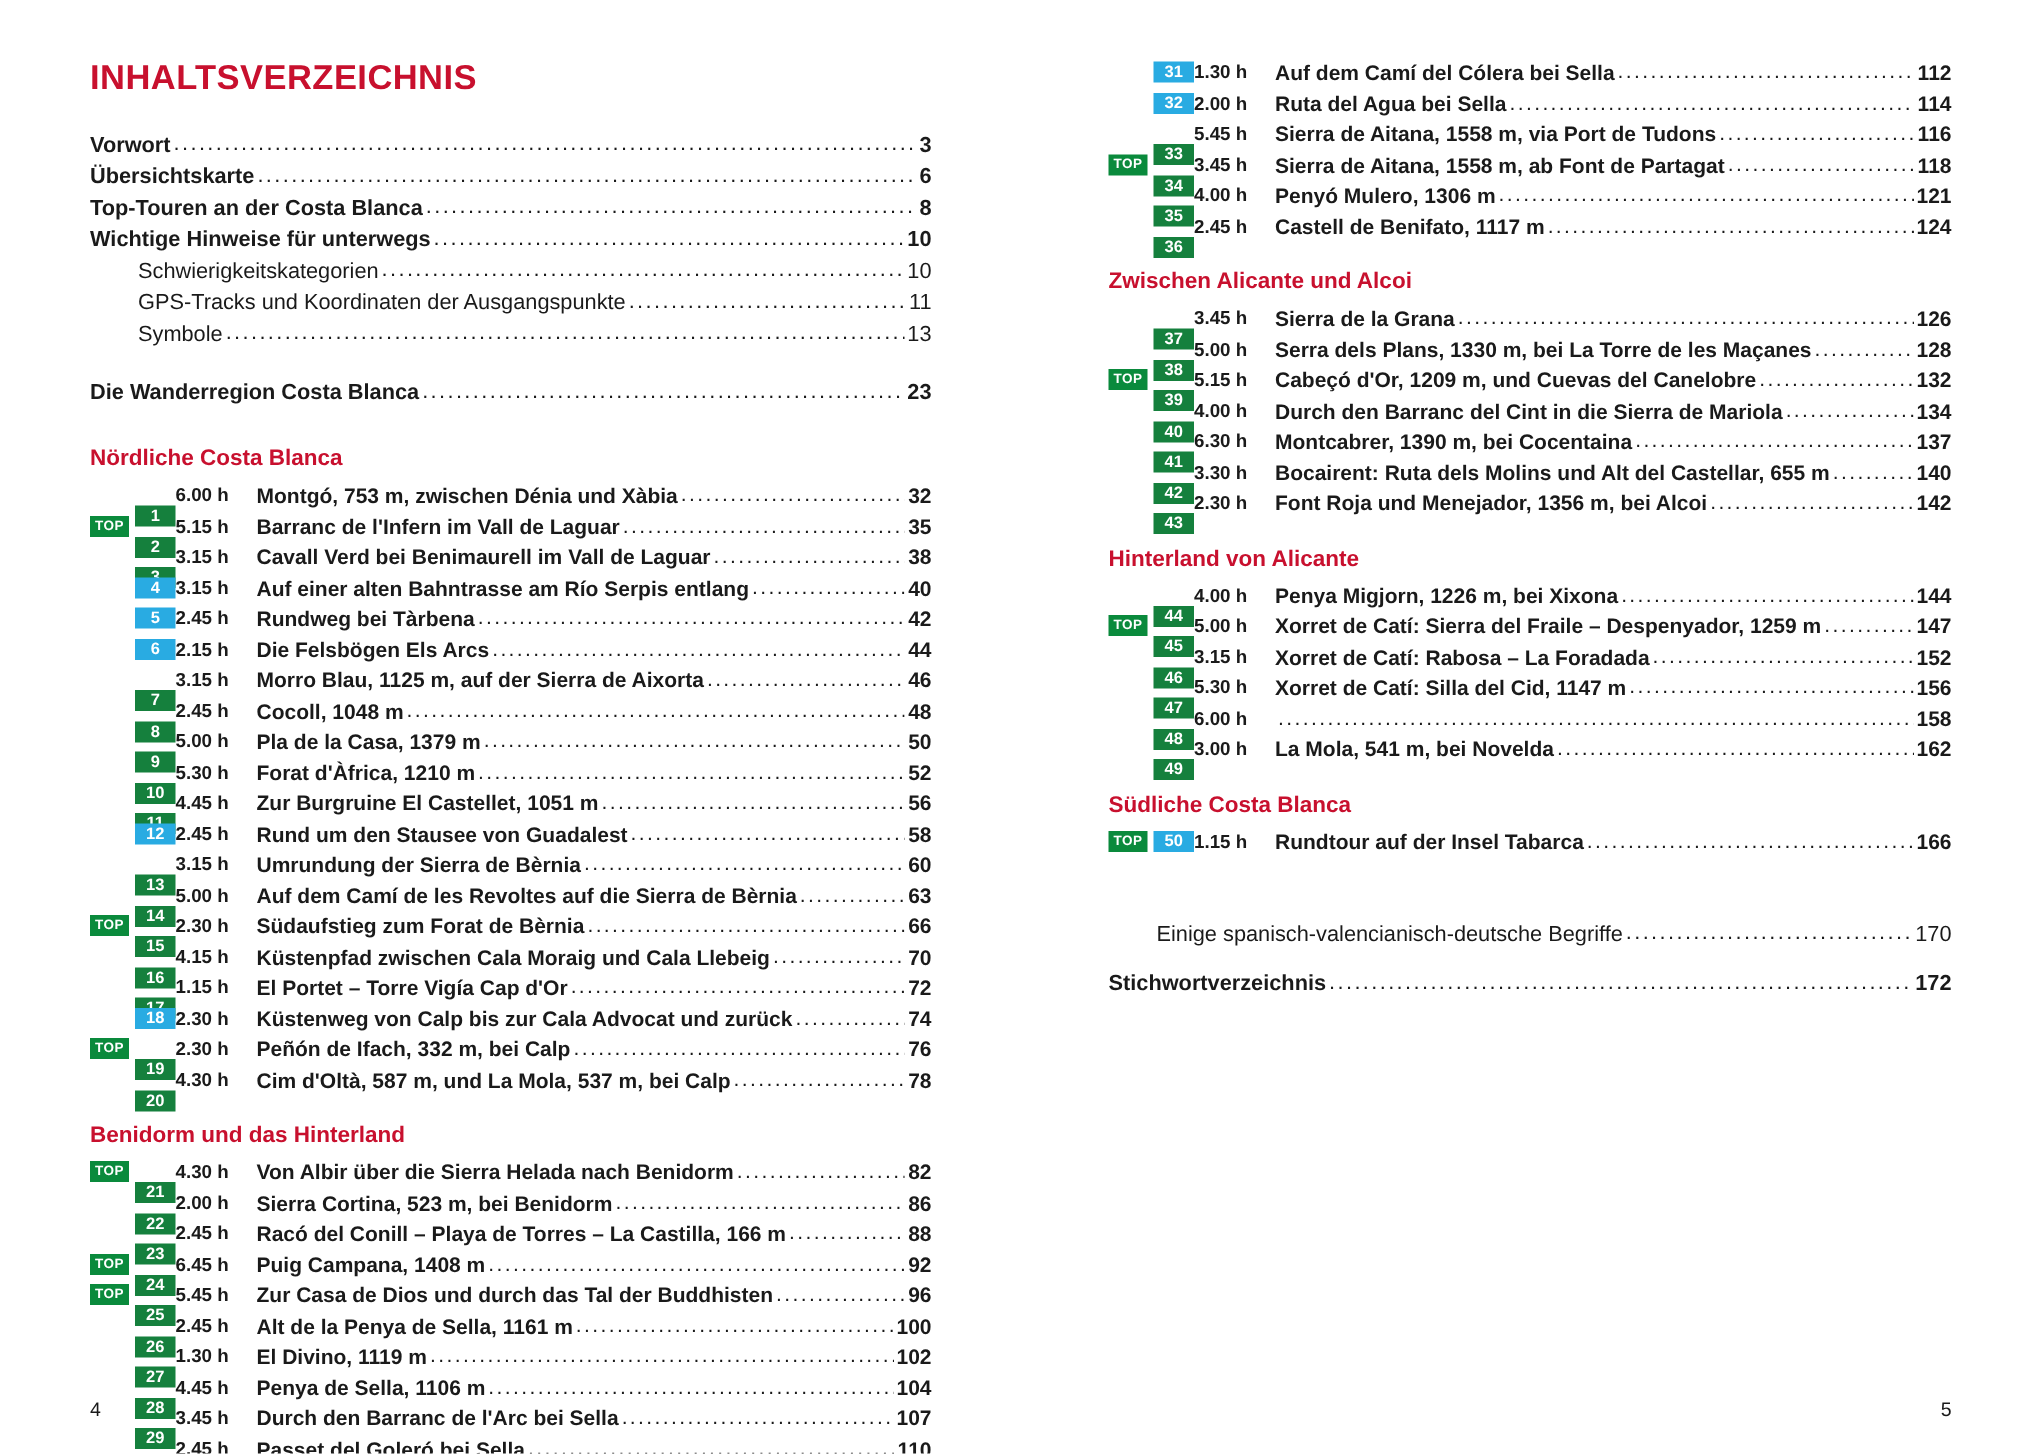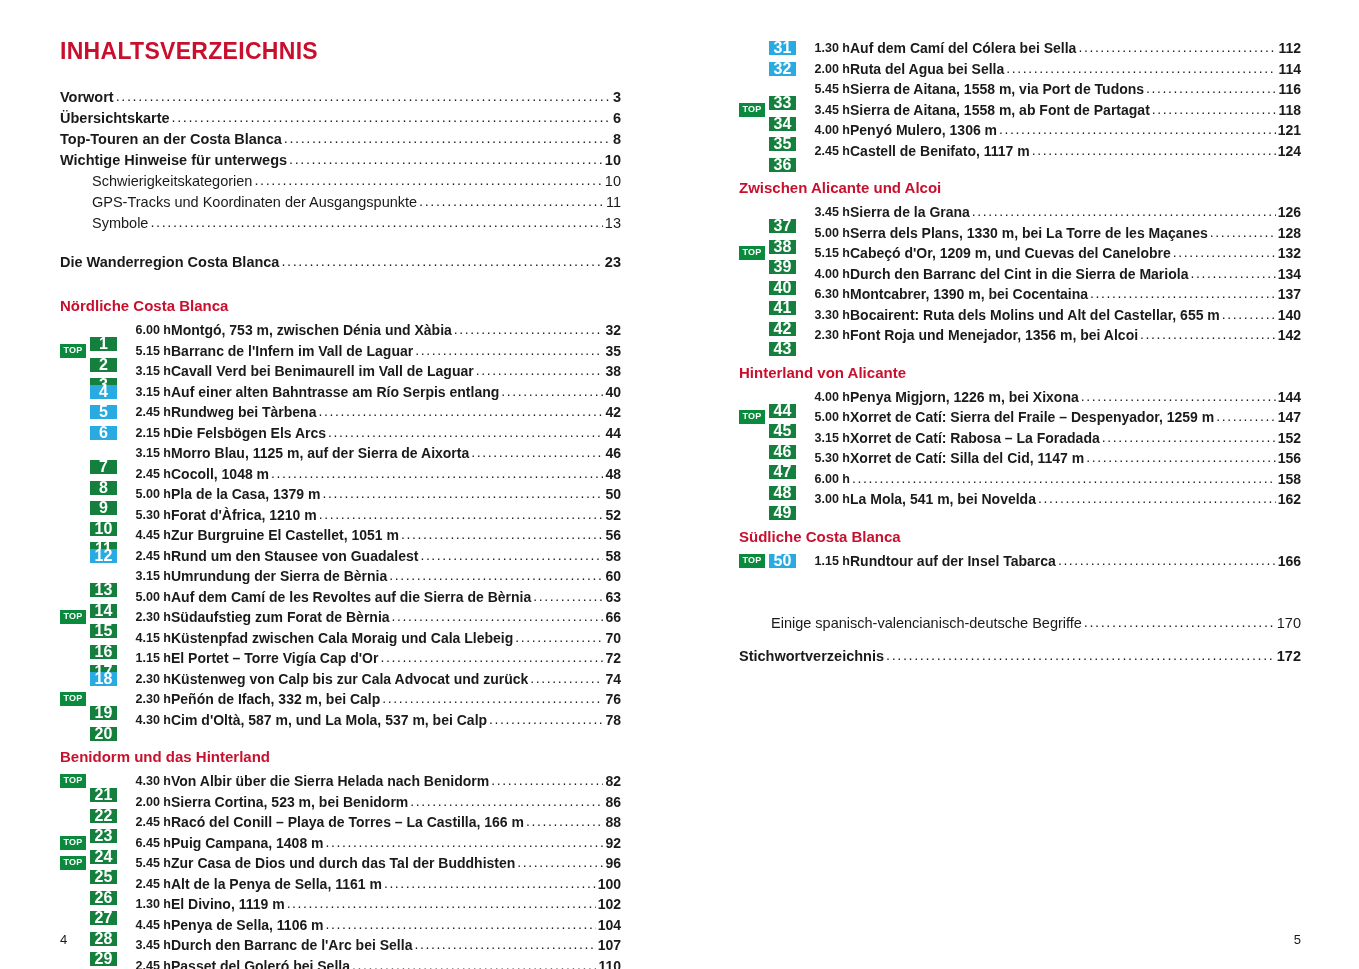--- a/index.html
+++ b/index.html
@@ -101,30 +101,30 @@
     flex: 0 0 auto;
     width: 30px;
   }
   .num {
     flex: 0 0 auto;
     min-width: 25px;
     height: 14px;
     line-height: 14px;
     text-align: center;
     color: #ffffff;
-    font-size: 16px;
+    font-size: 11px;
     font-weight: bold;
     padding: 0 1px;
   }
   .num.red { background: #15803d; margin-top: 28px; }
   .num.blue { background: #29abe2; }
   .time {
     flex: 0 0 auto;
     width: 54px;
-    text-align: right;
+    text-align: left;
     font-size: 12.5px;
     font-weight: bold;
     color: #1a1a1a;
   }
   .tour-name {
     flex: 0 0 auto;
     font-weight: bold;
     font-size: 14px;
   }
   .tour-row .dots {

